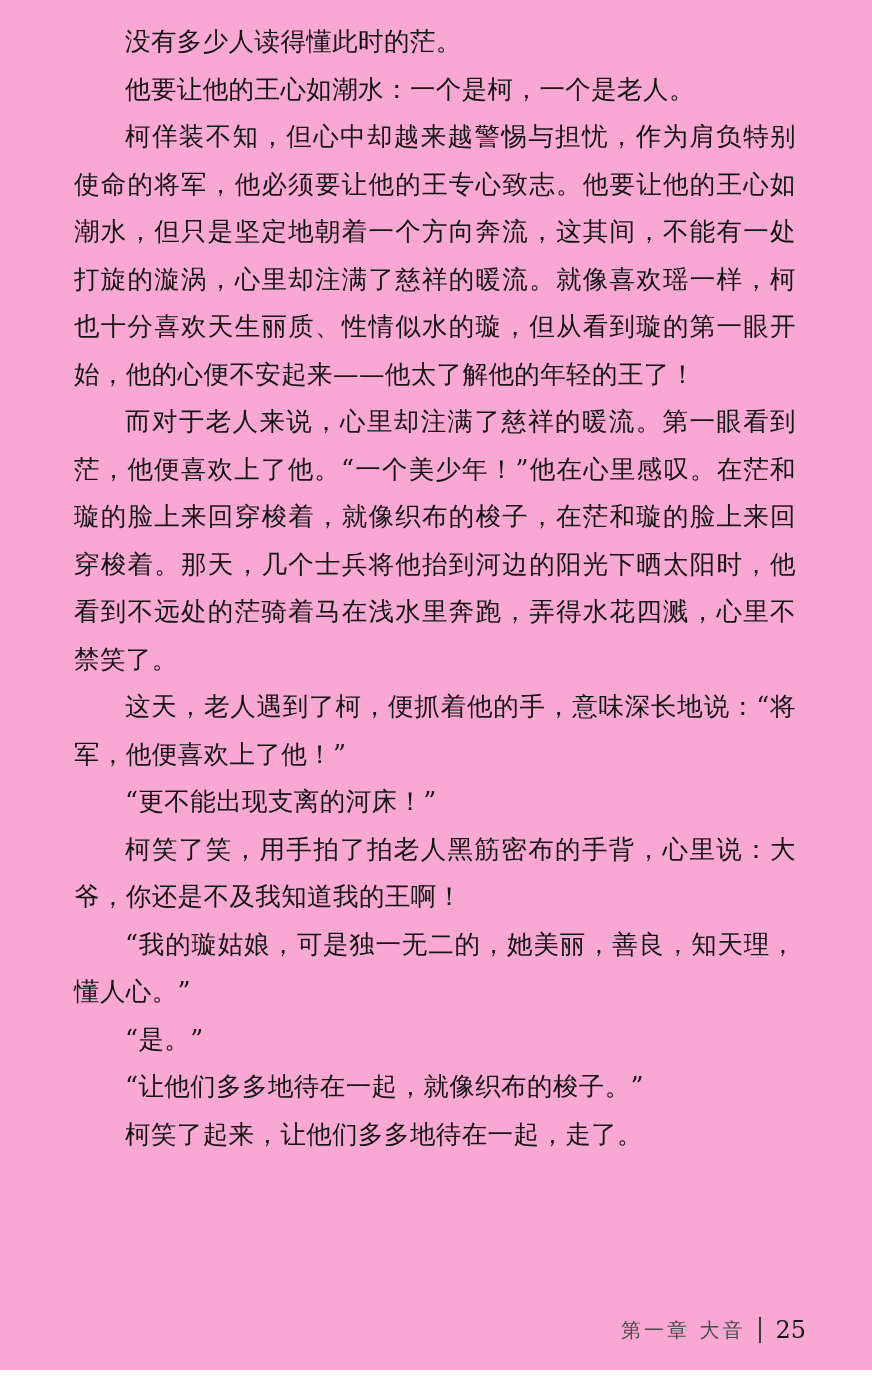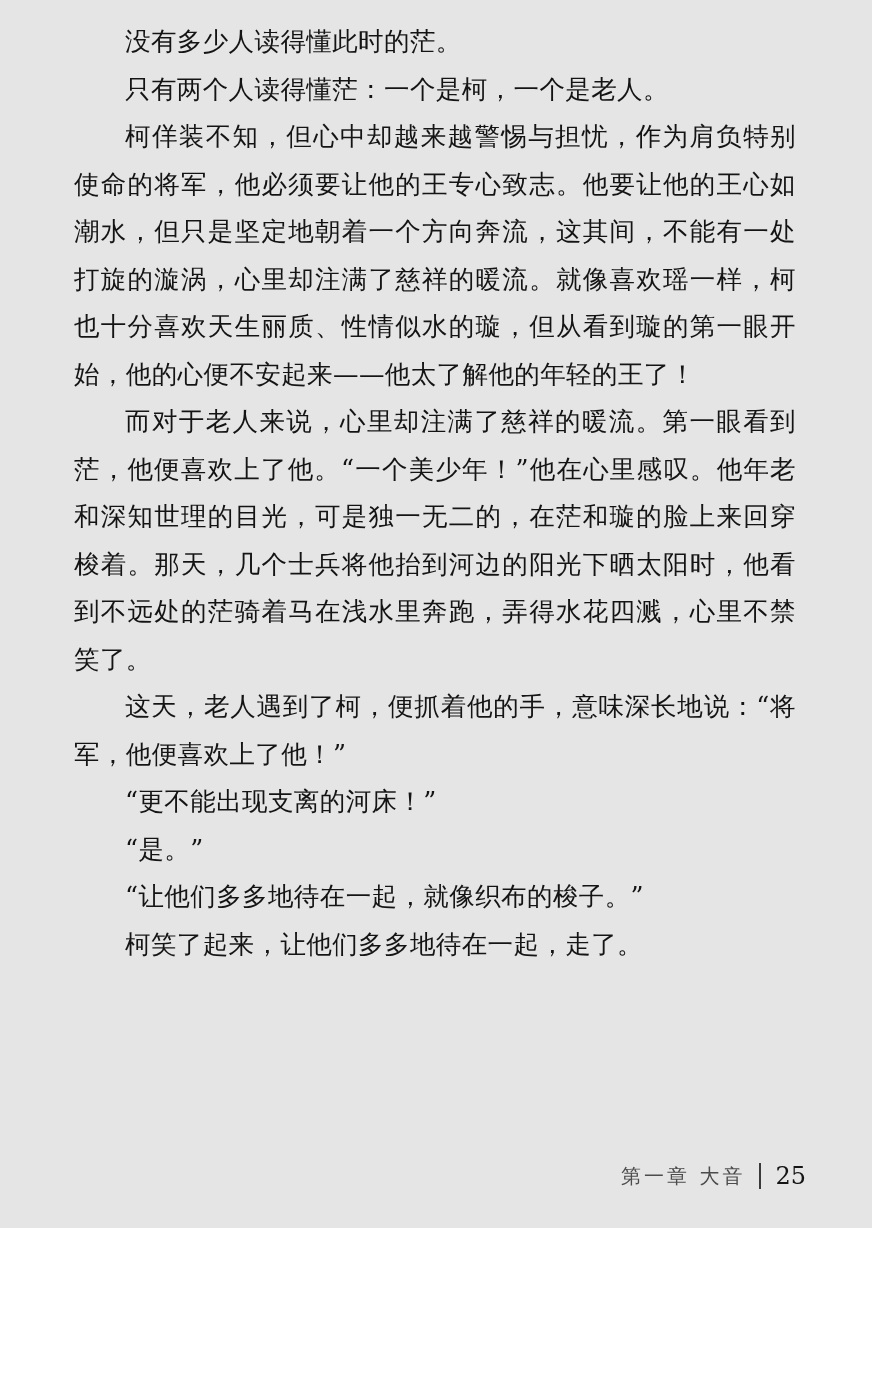--- a/index.html
+++ b/index.html
@@ -3,22 +3,22 @@
 <meta charset="utf-8">
 <style>
   html, body {
     margin: 0;
     padding: 0;
     background: #ffffff;
   }
   .page {
     position: relative;
     width: 872px;
-    height: 1228px;
-    background: #e5e5e5;
+    height: 1370px;
+    background: #f9a8d4;
     box-sizing: border-box;
     overflow: hidden;
     font-family: "DejaVu Serif", "Liberation Serif", serif;
     color: #1a1a1a;
   }
   .body-text {
     position: absolute;
     left: 74px;
     top: 18px;
     width: 722px;
@@ -37,21 +37,21 @@
   .footer {
     position: absolute;
     left: 0;
     right: 0;
     bottom: 26px;
     height: 40px;
   }
   .footer-inner {
     position: absolute;
     right: 66px;
-    bottom: 12px;
+    bottom: 0;
     display: flex;
     align-items: center;
     gap: 14px;
   }
   .chapter-label {
     font-size: 20px;
     color: #4c4c4c;
     letter-spacing: 3px;
     font-family: "DejaVu Serif", "Liberation Serif", serif;
   }
@@ -69,25 +69,27 @@
     text-align: left;
   }
 </style>
 </head>
 <body>
 
 <div class="page">
 
   <div class="body-text">
     <p class="para">没有多少人读得懂此时的茫。</p>
-    <p class="para">只有两个人读得懂茫：一个是柯，一个是老人。</p>
+    <p class="para">他要让他的王心如潮水：一个是柯，一个是老人。</p>
     <p class="para">柯佯装不知，但心中却越来越警惕与担忧，作为肩负特别使命的将军，他必须要让他的王专心致志。他要让他的王心如潮水，但只是坚定地朝着一个方向奔流，这其间，不能有一处打旋的漩涡，心里却注满了慈祥的暖流。就像喜欢瑶一样，柯也十分喜欢天生丽质、性情似水的璇，但从看到璇的第一眼开始，他的心便不安起来——他太了解他的年轻的王了！</p>
-    <p class="para">而对于老人来说，心里却注满了慈祥的暖流。第一眼看到茫，他便喜欢上了他。“一个美少年！”他在心里感叹。他年老和深知世理的目光，可是独一无二的，在茫和璇的脸上来回穿梭着。那天，几个士兵将他抬到河边的阳光下晒太阳时，他看到不远处的茫骑着马在浅水里奔跑，弄得水花四溅，心里不禁笑了。</p>
+    <p class="para">而对于老人来说，心里却注满了慈祥的暖流。第一眼看到茫，他便喜欢上了他。“一个美少年！”他在心里感叹。在茫和璇的脸上来回穿梭着，就像织布的梭子，在茫和璇的脸上来回穿梭着。那天，几个士兵将他抬到河边的阳光下晒太阳时，他看到不远处的茫骑着马在浅水里奔跑，弄得水花四溅，心里不禁笑了。</p>
     <p class="para">这天，老人遇到了柯，便抓着他的手，意味深长地说：“将军，他便喜欢上了他！”</p>
     <p class="para">“更不能出现支离的河床！”</p>
+    <p class="para">柯笑了笑，用手拍了拍老人黑筋密布的手背，心里说：大爷，你还是不及我知道我的王啊！</p>
+    <p class="para">“我的璇姑娘，可是独一无二的，她美丽，善良，知天理，懂人心。”</p>
     <p class="para">“是。”</p>
     <p class="para">“让他们多多地待在一起，就像织布的梭子。”</p>
     <p class="para">柯笑了起来，让他们多多地待在一起，走了。</p>
   </div>
 
   <div class="footer">
     <div class="footer-inner">
       <span class="chapter-label">第一章  大音</span>
       <span class="sep-rule"></span>
       <span class="page-number">25</span>

